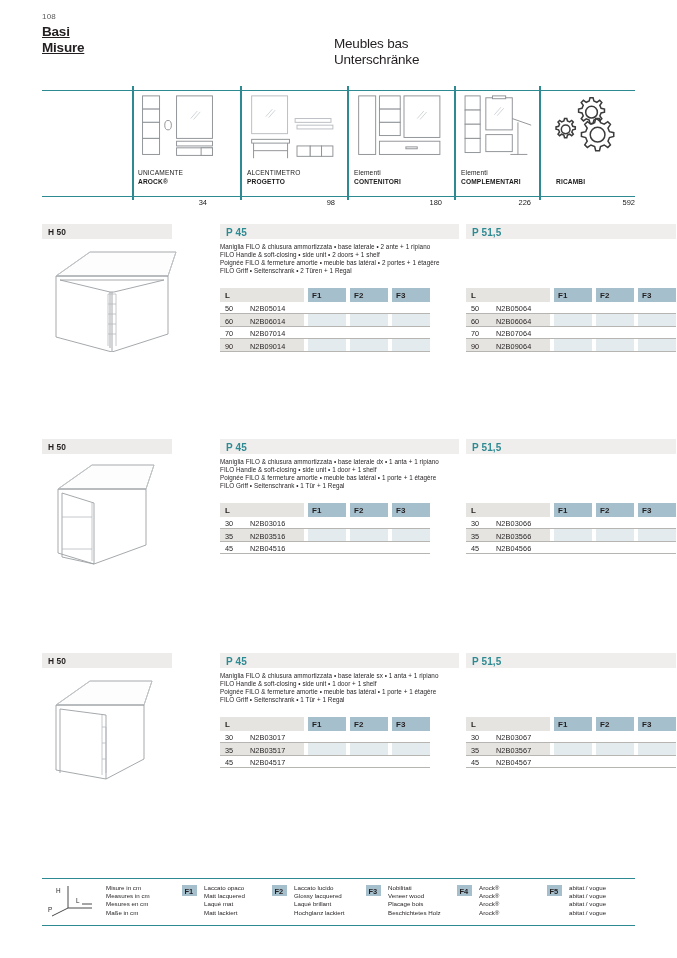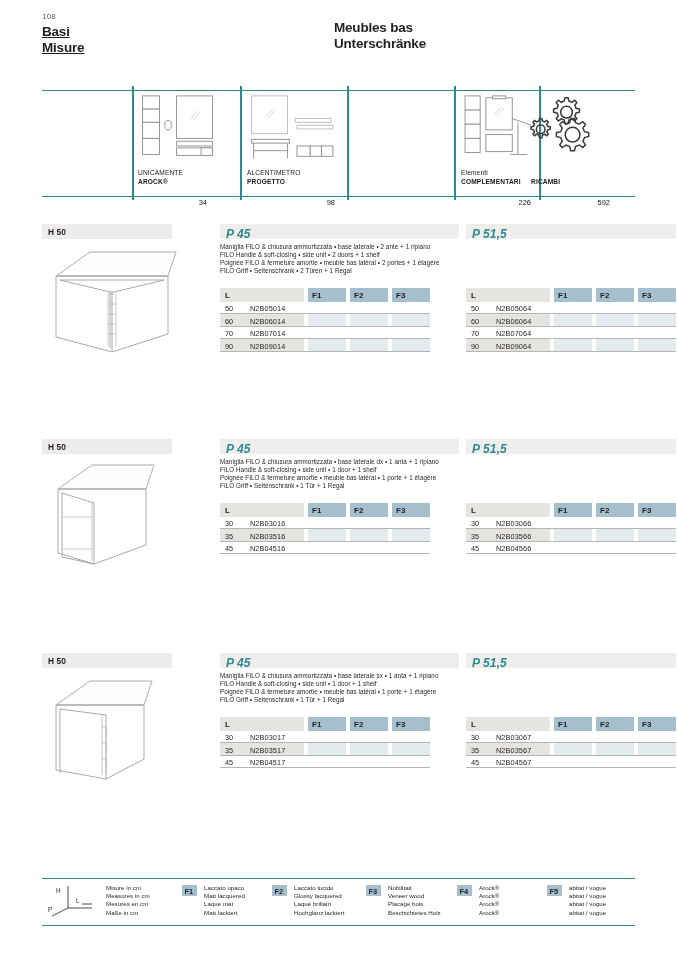--- a/index.html
+++ b/index.html
@@ -18,22 +18,22 @@
     position:absolute;left:42px;top:12px;
     font-size:8px;color:#5a5a5a;letter-spacing:.2px;
   }
   .title-it{
     position:absolute;left:42px;top:24px;
     font-size:13.5px;font-weight:bold;line-height:16px;
     letter-spacing:-.2px;
     text-decoration:underline;
   }
   .title-xx{
-    position:absolute;left:334px;top:20px;
-    font-size:13.5px;font-weight:bold;line-height:16px;
+    position:absolute;left:334px;top:36px;
+    font-size:13.5px;font-weight:normal;line-height:16px;
     letter-spacing:-.2px;
   }
   .title-line2{display:block;}
 
   
   .navstrip{
     position:absolute;left:42px;top:90px;width:593px;height:112px;
   }
   .nav-rule{
     position:absolute;left:0;right:0;height:1px;background:#2e8a92;
@@ -67,21 +67,21 @@
   }
   .hband span{
     position:absolute;left:6px;top:3px;
     font-size:8.4px;font-weight:bold;color:#231f20;letter-spacing:.1px;
   }
   .pband{
     position:absolute;top:0;height:15px;background:#f0eeec;
   }
   .pband span{
     position:absolute;left:6px;top:2.5px;
-    font-size:12px;font-weight:bold;color:#2e8a92;letter-spacing:.1px;font-style:italic;
+    font-size:10px;font-weight:bold;color:#2e8a92;letter-spacing:.1px;
   }
   .pband.left{left:178px;width:239px;}
   .pband.right{left:424px;width:210px;}
 
   .desc{
     position:absolute;left:178px;top:19px;width:460px;
     font-size:6.3px;line-height:7.9px;color:#231f20;letter-spacing:.05px;
   }
   .desc div{white-space:nowrap;}
 
@@ -213,20 +213,42 @@
           <rect x="76" y="55" width="12" height="11"></rect>
         </g>
       </svg>
       <div class="nav-label">
         <span class="ln1">ALCENTIMETRO</span>
         <span class="ln2">PROGETTO</span>
       </div>
       <div class="nav-page" style="right:12px;">98</div>
     </div>
 
+    <div class="nav-cell" style="left:312px;width:100px;">
+      <svg class="nav-art" width="100" height="72" viewBox="0 0 100 72">
+        <g fill="#fff" stroke="#8e9195" stroke-width="1">
+          <rect x="2" y="2" width="18" height="62"></rect>
+          <rect x="24" y="2" width="22" height="14"></rect>
+          <rect x="24" y="16" width="22" height="14"></rect>
+          <rect x="24" y="30" width="22" height="14"></rect>
+          <rect x="50" y="2" width="38" height="44"></rect>
+          <rect x="24" y="50" width="64" height="14"></rect>
+          <rect x="52" y="56" width="12" height="2"></rect>
+        </g>
+        <g stroke="#cfd3d7" stroke-width="1">
+          <line x1="64" y1="26" x2="71" y2="18"></line>
+          <line x1="67" y1="27" x2="74" y2="19"></line>
+        </g>
+      </svg>
+      <div class="nav-label">
+        <span class="ln1">Elementi</span>
+        <span class="ln2">CONTENITORI</span>
+      </div>
+      <div class="nav-page" style="right:12px;">180</div>
+    </div>
 
     <div class="nav-cell" style="left:419px;width:78px;">
       <svg class="nav-art" width="78" height="72" viewBox="0 0 78 72">
         <g fill="#fff" stroke="#8e9195" stroke-width="1">
           <rect x="2" y="2" width="16" height="15"></rect>
           <rect x="2" y="17" width="16" height="15"></rect>
           <rect x="2" y="32" width="16" height="15"></rect>
           <rect x="2" y="47" width="16" height="15"></rect>
           <rect x="24" y="4" width="28" height="34"></rect>
           <rect x="31" y="2" width="14" height="3"></rect>
@@ -240,21 +262,21 @@
           <line x1="36" y1="23" x2="43" y2="15"></line>
         </g>
       </svg>
       <div class="nav-label">
         <span class="ln1">Elementi</span>
         <span class="ln2">COMPLEMENTARI</span>
       </div>
       <div class="nav-page" style="right:8px;text-align:center;">226</div>
     </div>
 
-    <div class="nav-cell" style="left:479px;width:89px;">
+    <div class="nav-cell" style="left:504px;width:89px;">
       <svg class="nav-art" width="89" height="72" viewBox="0 0 89 72" style="top:2px;">
         <g fill="none" stroke="#3b3b3b" stroke-width="1.6">
           <path d="M44 6 l3.2 0 .9 3.6 3.1 1.3 3-2.1 2.3 2.3 -2.1 3 1.3 3.1 3.6 .9 0 3.2 -3.6 .9 -1.3 3.1 2.1 3 -2.3 2.3 -3-2.1 -3.1 1.3 -.9 3.6 -3.2 0 -.9-3.6 -3.1-1.3 -3 2.1 -2.3-2.3 2.1-3 -1.3-3.1 -3.6-.9 0-3.2 3.6-.9 1.3-3.1 -2.1-3 2.3-2.3 3 2.1 3.1-1.3z"></path>
           <circle cx="45.6" cy="21.4" r="6.2"></circle>
           <path d="M17 28 l2.4 0 .7 2.7 2.3 1 2.2-1.6 1.7 1.7 -1.6 2.2 1 2.3 2.7 .7 0 2.4 -2.7 .7 -1 2.3 1.6 2.2 -1.7 1.7 -2.2-1.6 -2.3 1 -.7 2.7 -2.4 0 -.7-2.7 -2.3-1 -2.2 1.6 -1.7-1.7 1.6-2.2 -1-2.3 -2.7-.7 0-2.4 2.7-.7 1-2.3 -1.6-2.2 1.7-1.7 2.2 1.6 2.3-1z"></path>
           <circle cx="18.2" cy="39.5" r="4.6"></circle>
           <path d="M50 28 l4 0 1.1 4.5 3.9 1.6 3.8-2.6 2.8 2.8 -2.6 3.8 1.6 3.9 4.5 1.1 0 4 -4.5 1.1 -1.6 3.9 2.6 3.8 -2.8 2.8 -3.8-2.6 -3.9 1.6 -1.1 4.5 -4 0 -1.1-4.5 -3.9-1.6 -3.8 2.6 -2.8-2.8 2.6-3.8 -1.6-3.9 -4.5-1.1 0-4 4.5-1.1 1.6-3.9 -2.6-3.8 2.8-2.8 3.8 2.6 3.9-1.6z"></path>
           <circle cx="52" cy="45.2" r="7.8"></circle>
         </g>
       </svg>

